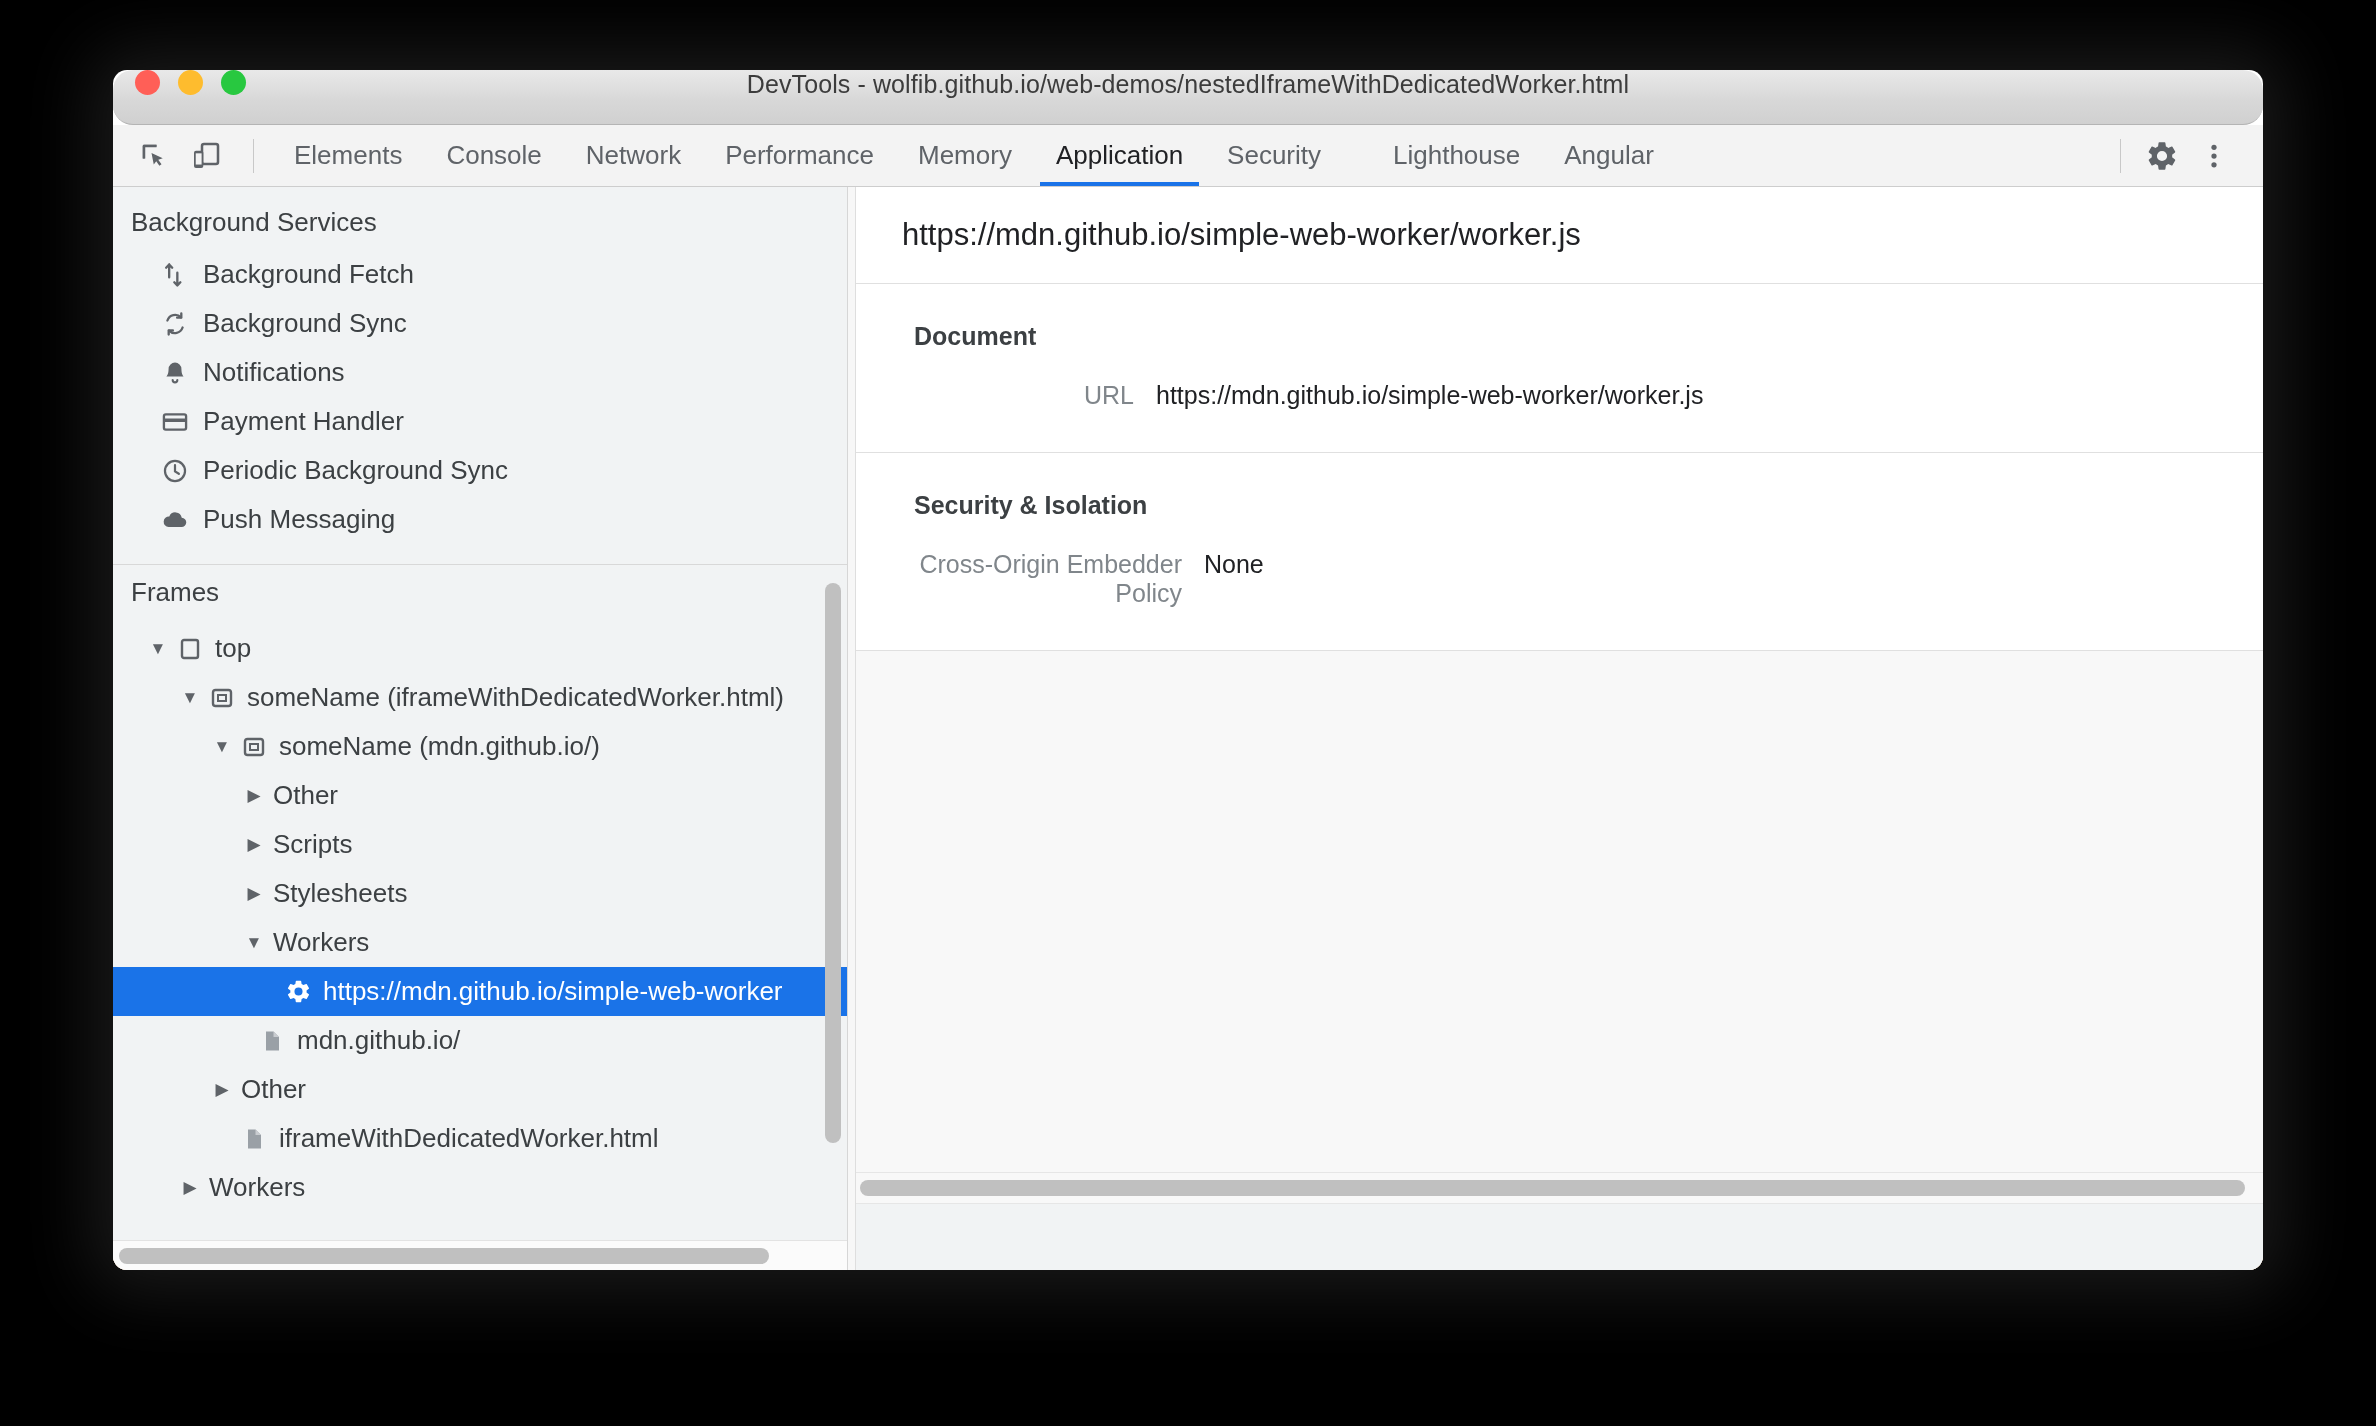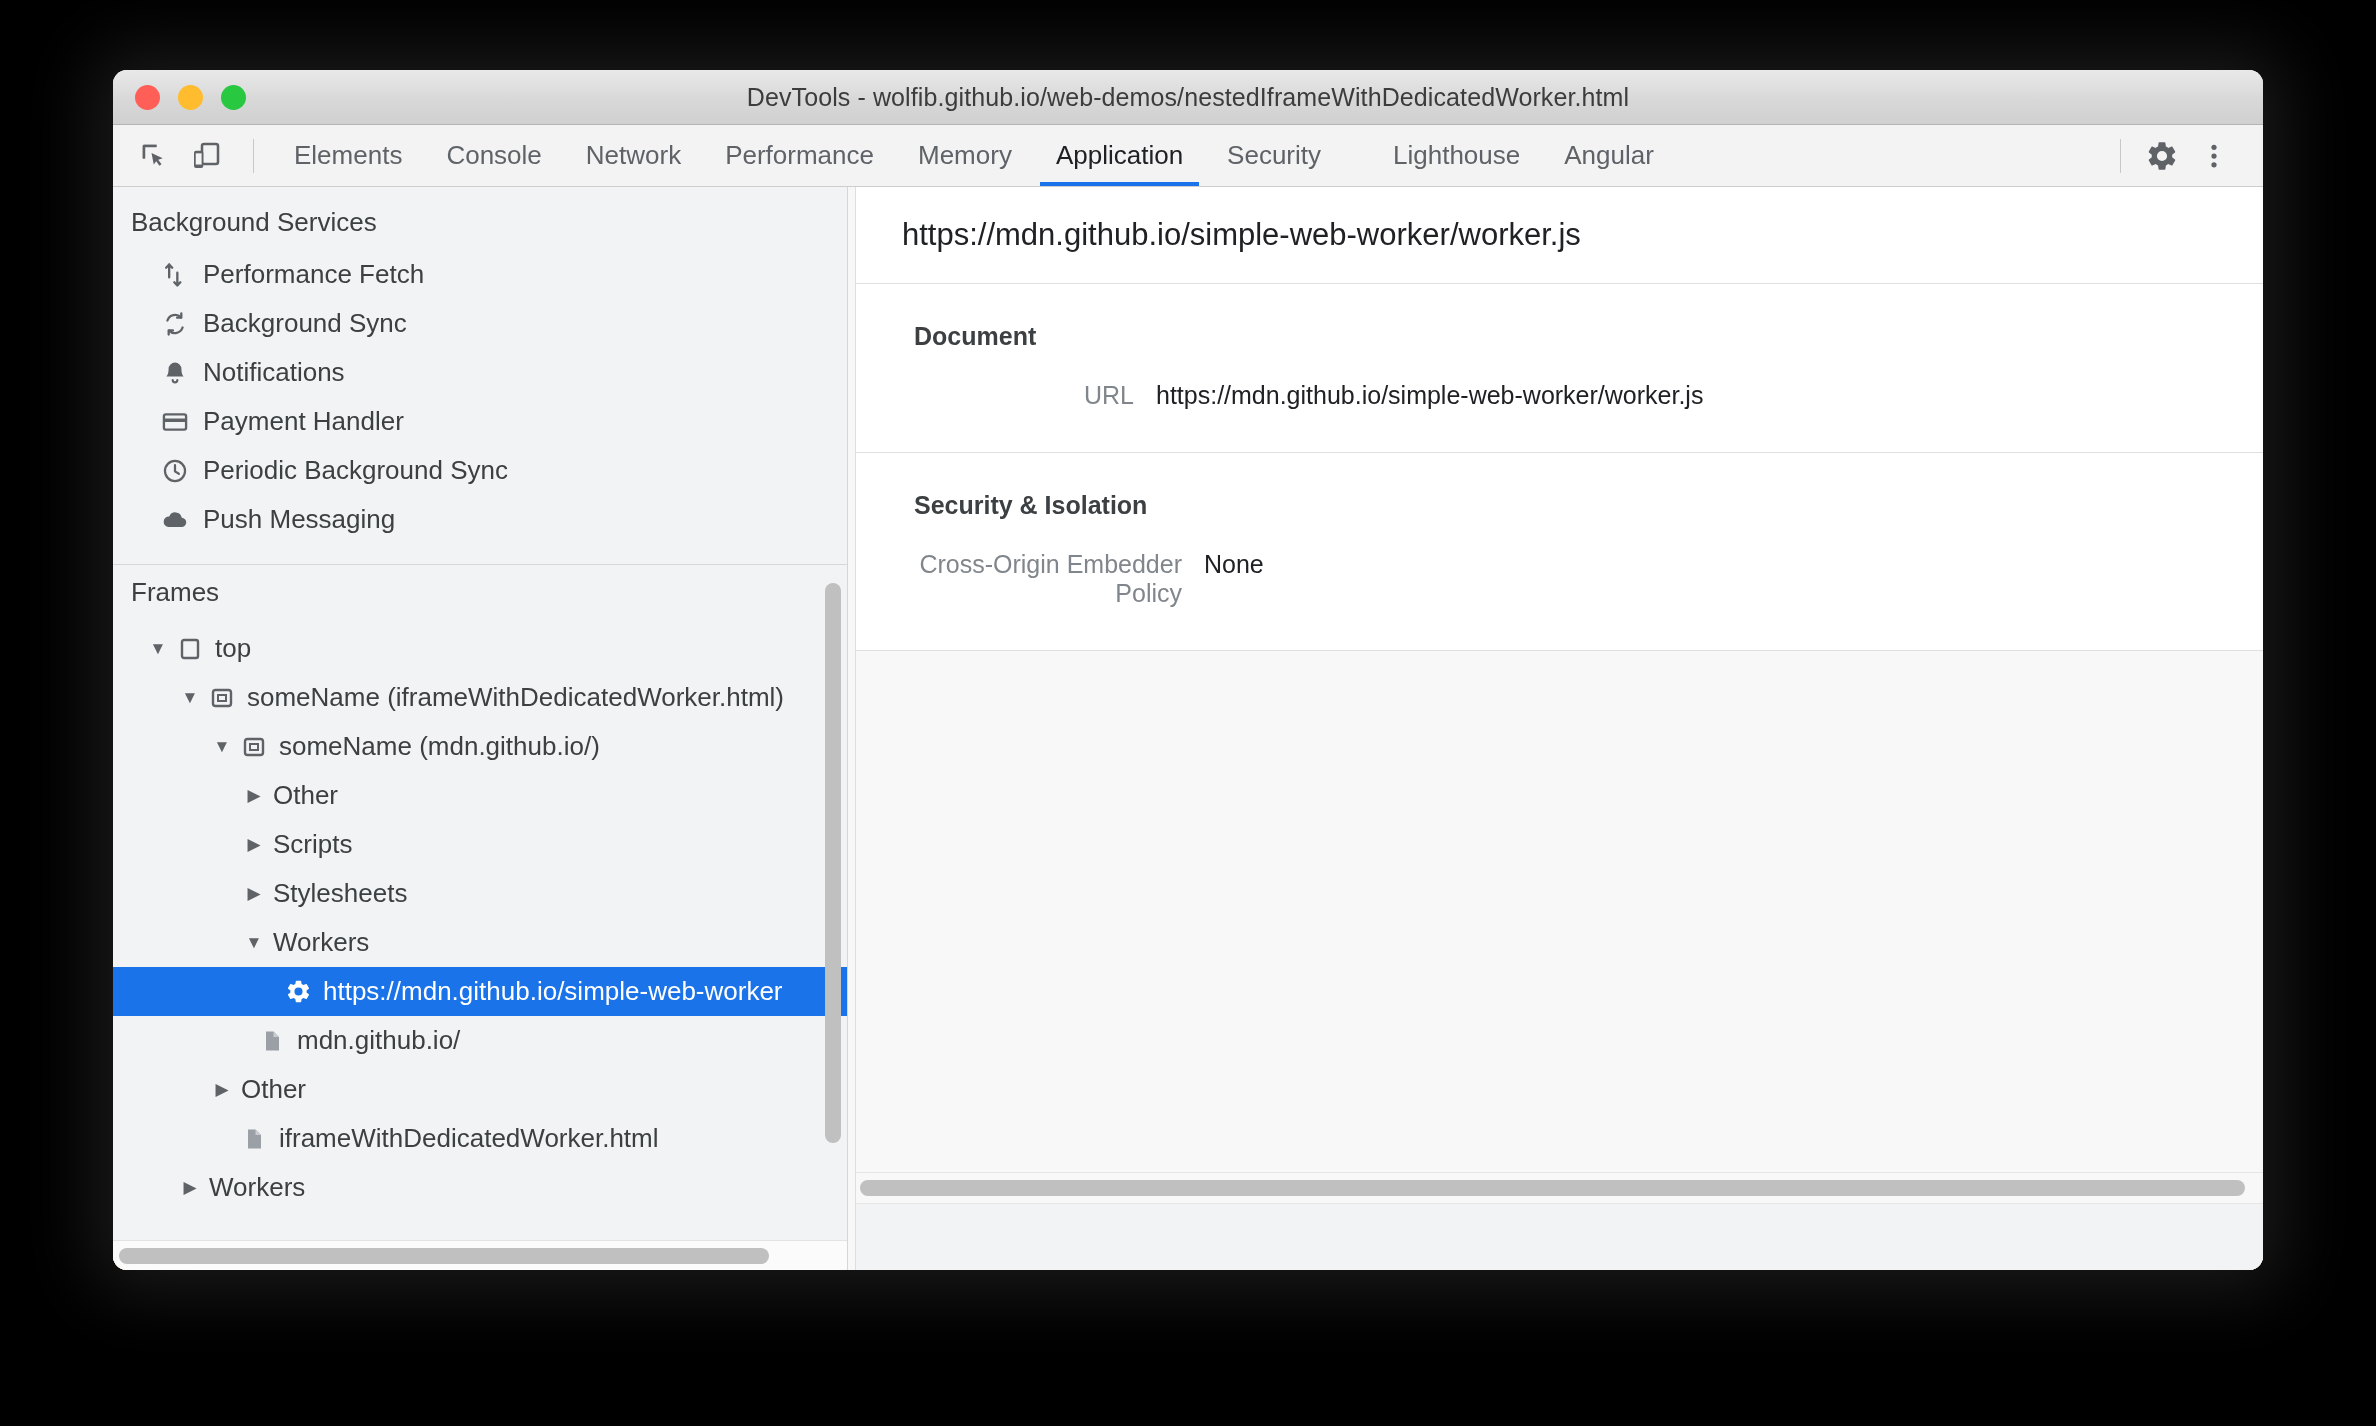--- a/index.html
+++ b/index.html
@@ -20,21 +20,21 @@
     border-radius: 14px;
     overflow: hidden;
     box-shadow: 0 0 70px 22px rgba(255,255,255,0.10);
   }
 
   .titlebar {
     position: relative;
     height: 55px;
     background: linear-gradient(to bottom, #e9e9e9 0%, #d8d8d8 55%, #d0d0d0 100%);
     border-bottom: 1px solid #b4b4b4;
-    display: flex; align-items: center;
+    display: flex; align-items: flex-start; border-radius: 20px;
   }
   .traffic { display: flex; gap: 18px; margin-left: 22px; }
   .light { width: 25px; height: 25px; border-radius: 50%; }
   .light.red    { background: #ff5f57; }
   .light.yellow { background: #febc2e; }
   .light.green  { background: #28c840; }
   .title-text {
     position: absolute; left: 0; right: 0; text-align: center;
     font-size: 25px; color: #3c3c3c; letter-spacing: .1px;
     pointer-events: none;
@@ -242,21 +242,21 @@
           <div class="section-title">Background Services</div>
           <div class="srv-list">
 
             <div class="srv-item">
               <span class="ic">
                 <svg width="28" height="28" viewBox="0 0 24 24">
                   <path d="M7 3v11M7 3L4.4 5.8M7 3l2.6 2.8" stroke="#5f6368" stroke-width="2" fill="none" stroke-linecap="round"></path>
                   <path d="M14 21V10M14 21l-2.6-2.8M14 21l2.6-2.8" stroke="#5f6368" stroke-width="2" fill="none" stroke-linecap="round"></path>
                 </svg>
               </span>
-              <span>Performance Fetch</span>
+              <span>Background Fetch</span>
             </div>
 
             <div class="srv-item">
               <span class="ic">
                 <svg width="28" height="28" viewBox="0 0 24 24">
                   <path d="M5.5 9a7 7 0 0 1 11.6-2.7" stroke="#5f6368" stroke-width="2" fill="none" stroke-linecap="round"></path>
                   <path d="M18.5 15a7 7 0 0 1-11.6 2.7" stroke="#5f6368" stroke-width="2" fill="none" stroke-linecap="round"></path>
                   <path d="M17.4 3v3.6h-3.6M6.6 21v-3.6h3.6" stroke="#5f6368" stroke-width="2" fill="none" stroke-linecap="round" stroke-linejoin="round"></path>
                 </svg>
               </span>

